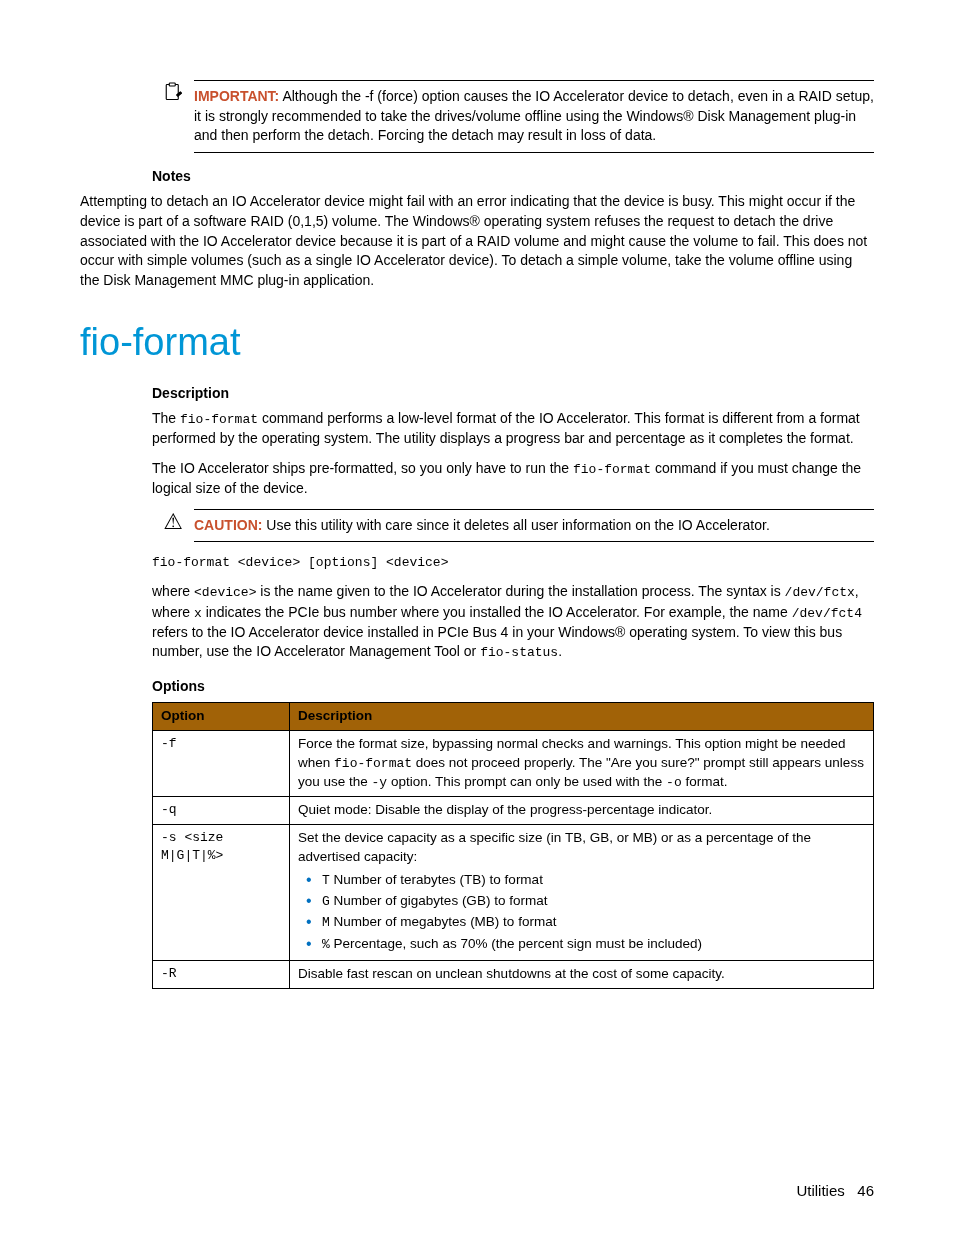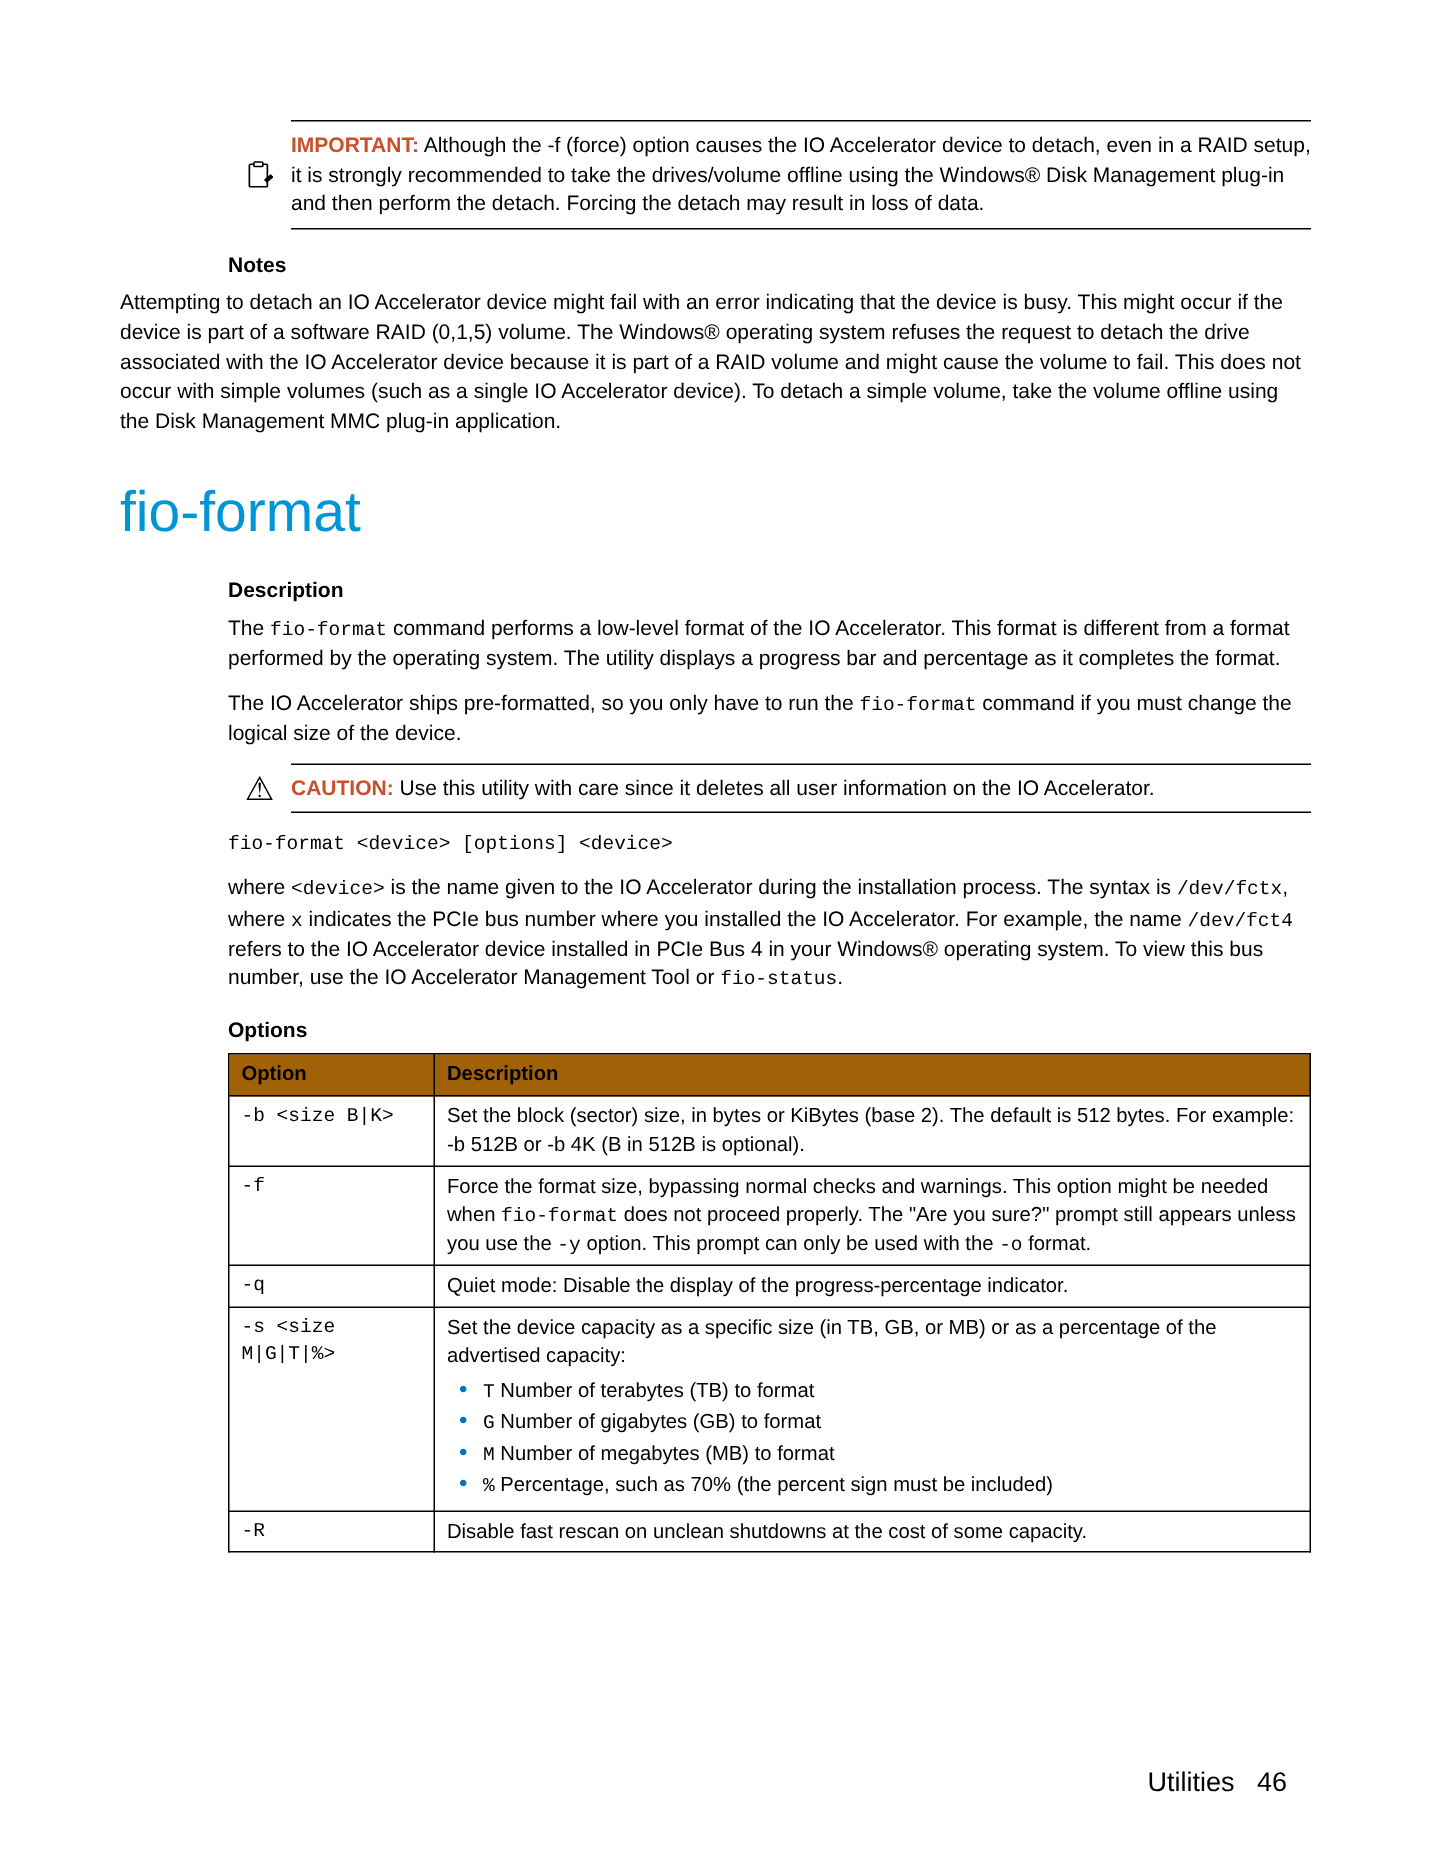--- a/index.html
+++ b/index.html
@@ -14,21 +14,20 @@
   .page {
     width: 954px;
     height: 1235px;
     box-sizing: border-box;
     padding: 80px 80px 30px 80px;
     position: relative;
   }
   .callout {
     display: flex;
     margin-bottom: 12px;
-    align-items: center;
   }
   .callout-icon {
     width: 42px;
     flex-shrink: 0;
     display:flex;
     justify-content:center;
     padding-top:2px;
   }
   .callout-body {
     flex: 1;
@@ -83,22 +82,22 @@
     content: "•";
     color: #0070c0;
     font-size: 16px;
     position: absolute;
     left: -16px;
     top: -2px;
   }
   .footer {
     position: absolute;
     bottom: 34px;
-    right: 96px;
-    font-size: 18px;
+    right: 80px;
+    font-size: 15px;
   }
   .note-icon-svg { width:18px; height:20px; }
   .tri-icon { font-size:22px; line-height:1; }
 </style>
 </head>
 <body>
 
 <div class="page">
 
   <div class="callout indent">
@@ -149,24 +148,20 @@
 
     <div class="section-sub">Options</div>
 
     <table class="options">
       <tbody>
           <tr>
         <th style="width:120px;">Option</th>
         <th>Description</th>
       </tr>
       <tr>
-        <td class="mono">-b &lt;size B|K&gt;</td>
-        <td>Set the block (sector) size, in bytes or KiBytes (base 2). The default is 512 bytes. For example: -b 512B or -b 4K (B in 512B is optional).</td>
-      </tr>
-      <tr>
         <td class="mono">-f</td>
         <td>
           <span>Force the format size, bypassing normal checks and warnings. This option might be needed when </span><span class="mono">fio-format</span><span> does not proceed properly. The "Are you sure?" prompt still appears unless you use the </span><span class="mono">-y</span><span> option. This prompt can only be used with the </span><span class="mono">-o</span><span> format.</span>
         </td>
       </tr>
       <tr>
         <td class="mono">-q</td>
         <td>Quiet mode: Disable the display of the progress-percentage indicator.</td>
       </tr>
       <tr>

